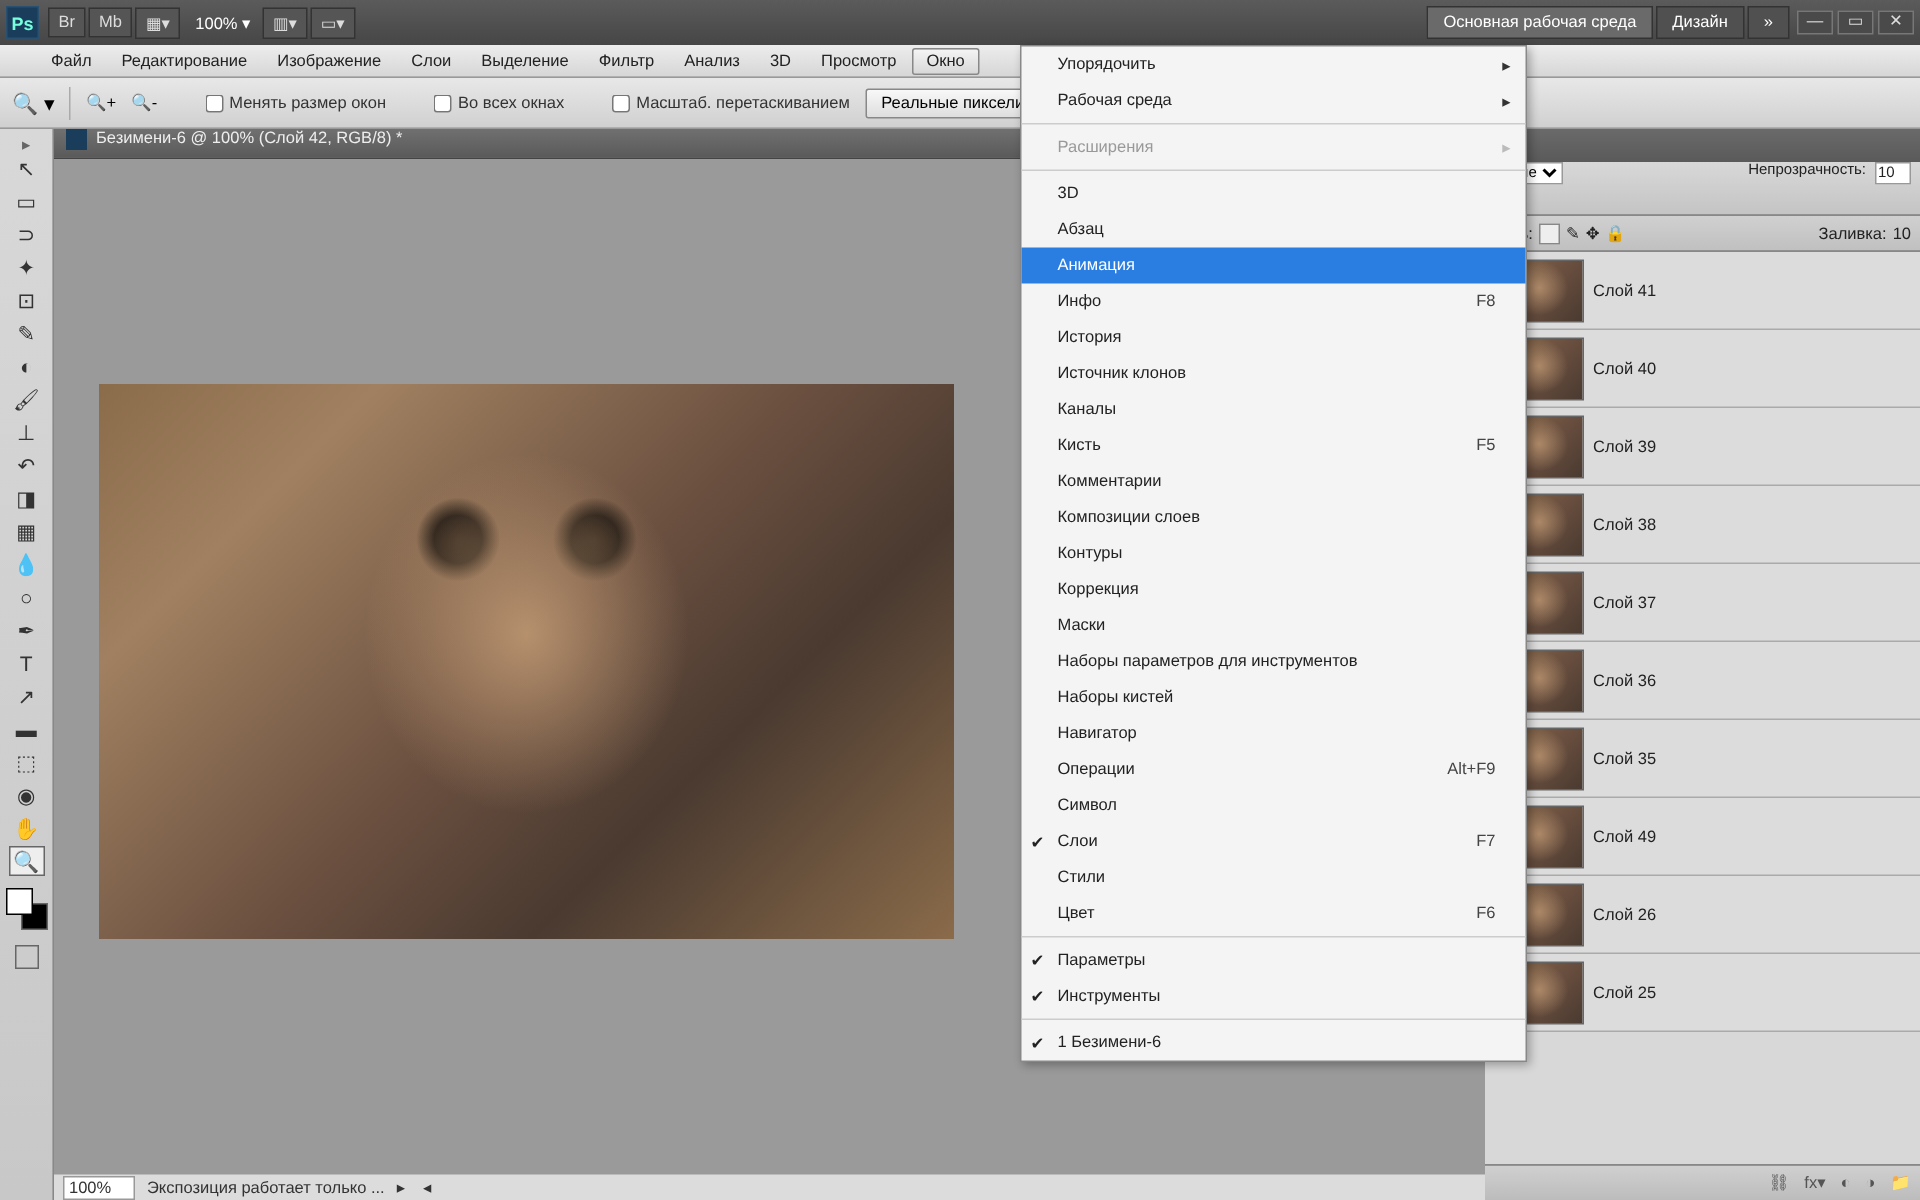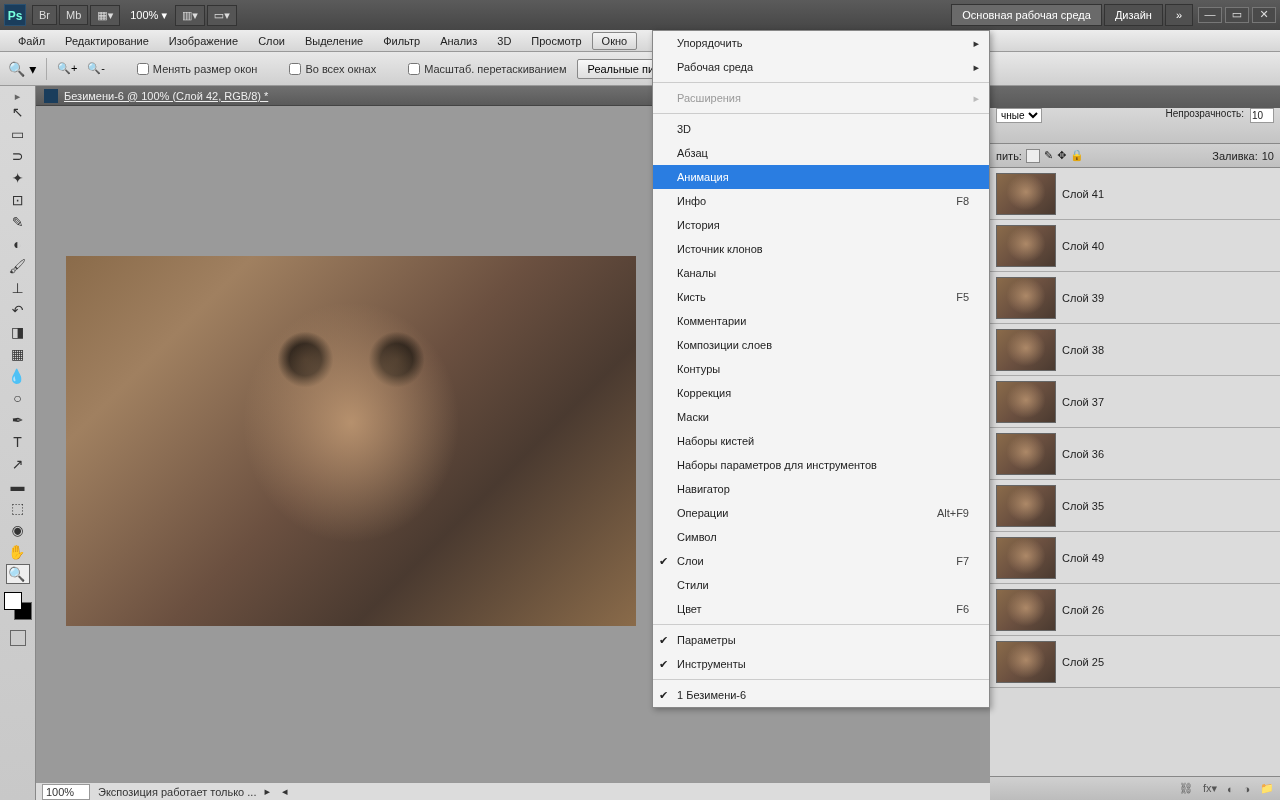--- a/index.html
+++ b/index.html
@@ -7,55 +7,55 @@
 
 .topbar { height:30px; background:linear-gradient(#5b5b5b,#464646); display:flex; align-items:center; padding:0 4px; color:#ccc; }
 .topbar .ps { width:22px; height:22px; background:#1a3d5c; color:#7fd; font-weight:bold; text-align:center; line-height:22px; border:1px solid #2a5070; margin-right:6px; font-size:12px; }
 .topbar .tbtn { padding:3px 6px; margin-right:2px; color:#ddd; border:1px solid #333; background:#555; }
 .topbar .zoom { margin:0 8px; color:#fff; }
 .topbar .spacer { flex:1; }
 .topbar .wsbtn { padding:4px 10px; background:#505050; border:1px solid #333; color:#fff; margin-right:2px; }
 .topbar .wsbtn.active { background:#6a6a6a; }
 .topbar .winctrl { width:24px; height:16px; border:1px solid #777; margin-left:3px; background:#4a4a4a; text-align:center; line-height:12px; color:#ddd; }
 
-.menubar { height:22px; background:linear-gradient(#ededed,#d6d6d6); display:flex; align-items:center; padding:0 8px; border-bottom:1px solid #999; }
+.menubar { height:22px; background:linear-gradient(#ededed,#d6d6d6); display:flex; align-items:center; padding:0 24px; border-bottom:1px solid #999; }
 .menubar .mitem { padding:3px 10px; cursor:default; color:#222; }
 .menubar .mitem.active { background:linear-gradient(#f4f4f4,#d8d8d8); border:1px solid #888; border-radius:2px; padding:2px 9px; }
 
 .optbar { height:34px; background:linear-gradient(#e8e8e8,#d0d0d0); display:flex; align-items:center; padding:0 8px; border-bottom:1px solid #999; gap:10px; }
 .optbar .chk { display:flex; align-items:center; gap:4px; color:#333;margin-left:22px; }
 .optbar .chk input { width:12px; height:12px; }
 .optbar .btn { padding:3px 10px; border:1px solid #888; background:linear-gradient(#f8f8f8,#dedede); border-radius:2px; }
 .optbar .sep { width:1px; height:22px; background:#aaa; }
 
 .workspace { position:absolute; top:86px; left:0; right:0; bottom:0; display:flex; }
 
 .toolbox { width:36px; background:linear-gradient(#d8d8d8,#c8c8c8); border-right:1px solid #888; display:flex; flex-direction:column; align-items:center; padding-top:4px; gap:2px; }
 .toolbox .tool { width:24px; height:20px; display:flex; align-items:center; justify-content:center; color:#333; font-size:14px; cursor:default; }
 .toolbox .tool.sel { background:#eee; border:1px solid #666; }
 .toolbox .swatch { width:28px; height:28px; position:relative; margin-top:6px; }
 .toolbox .swatch .fg { width:18px; height:18px; background:#fff; border:1px solid #000; position:absolute; top:0; left:0; z-index:2; }
 .toolbox .swatch .bg { width:18px; height:18px; background:#000; border:1px solid #666; position:absolute; bottom:0; right:0; }
 .toolbox .qmask { width:16px; height:16px; border:1px solid #666; background:#ccc; margin-top:8px; }
 
 .canvas-area { flex:1; background:#9a9a9a; position:relative; overflow:hidden; }
-.doctab { height:20px; background:linear-gradient(#707070,#5a5a5a); color:#eee; display:flex; align-items:center; padding:0 8px; border-bottom:1px solid #444;text-decoration:underline; }
+.doctab { height:20px; background:linear-gradient(#707070,#5a5a5a); color:#eee; display:flex; align-items:flex-start; padding:0 8px; border-bottom:1px solid #444; }
 .doctab .ps-sm { width:14px; height:14px; background:#1a3d5c; margin-right:6px; }
 .canvas { position:absolute; left:30px; top:170px; width:570px; height:370px; background:linear-gradient(135deg,#8a6b4a 0%,#a08060 20%,#6b5040 50%,#4a3a30 70%,#8a6b4a 100%); }
 .canvas::before { content:""; position:absolute; inset:0; background:
   radial-gradient(ellipse 180px 200px at 50% 45%, rgba(200,160,120,0.8) 0%, transparent 60%),
   radial-gradient(circle 40px at 42% 28%, #2a2018 0%, #1a1410 40%, transparent 70%),
   radial-gradient(circle 40px at 58% 28%, #2a2018 0%, #1a1410 40%, transparent 70%),
   radial-gradient(circle 14px at 42% 28%, #c89050 0%, #6a4020 50%, transparent 80%),
   radial-gradient(circle 14px at 58% 28%, #c89050 0%, #6a4020 50%, transparent 80%);
 }
 .statusbar { position:absolute; bottom:0; left:0; right:0; height:18px; background:#dcdcdc; border-top:1px solid #999; display:flex; align-items:center; padding:0 6px; color:#333; gap:8px; }
 .statusbar .zoomfield { width:48px; border:1px solid #999; background:#fff; padding:1px 3px; }
 
-.dropdown { position:absolute; left:652px; top:30px; width:338px; background:#f4f4f4; border:1px solid #888; box-shadow:2px 2px 6px rgba(0,0,0,0.3); z-index:100; }
+.dropdown { position:absolute; left:680px; top:30px; width:338px; background:#f4f4f4; border:1px solid #888; box-shadow:2px 2px 6px rgba(0,0,0,0.3); z-index:100; }
 .dropdown .ditem { height:24px; display:flex; align-items:center; padding:0 24px; color:#222; cursor:default; position:relative; }
 .dropdown .ditem.hl { background:#2a7de1; color:#fff; }
 .dropdown .ditem.disabled { color:#999; }
 .dropdown .ditem .arrow { position:absolute; right:10px; color:#333; }
 .dropdown .ditem .shortcut { position:absolute; right:20px; color:#444; }
 .dropdown .ditem .check { position:absolute; left:6px; }
 .dropdown .dsep { height:1px; background:#ccc; margin:3px 0; }
 
 .panels { width:290px; background:#707070; display:flex; flex-direction:column; }
 .panel-tabs { height:22px; background:linear-gradient(#6a6a6a,#5a5a5a); }
@@ -270,22 +270,22 @@
   <div class="ditem">Каналы</div>
   <div class="ditem">
       <span>Кисть</span>
       <span class="shortcut">F5</span>
     </div>
   <div class="ditem">Комментарии</div>
   <div class="ditem">Композиции слоев</div>
   <div class="ditem">Контуры</div>
   <div class="ditem">Коррекция</div>
   <div class="ditem">Маски</div>
+  <div class="ditem">Наборы параметров для инструментов</div>
   <div class="ditem">Наборы кистей</div>
-  <div class="ditem">Наборы параметров для инструментов</div>
   <div class="ditem">Навигатор</div>
   <div class="ditem">
       <span>Операции</span>
       <span class="shortcut">Alt+F9</span>
     </div>
   <div class="ditem">Символ</div>
   <div class="ditem">
       <span class="check">✔</span>
       <span>Слои</span>
       <span class="shortcut">F7</span>

